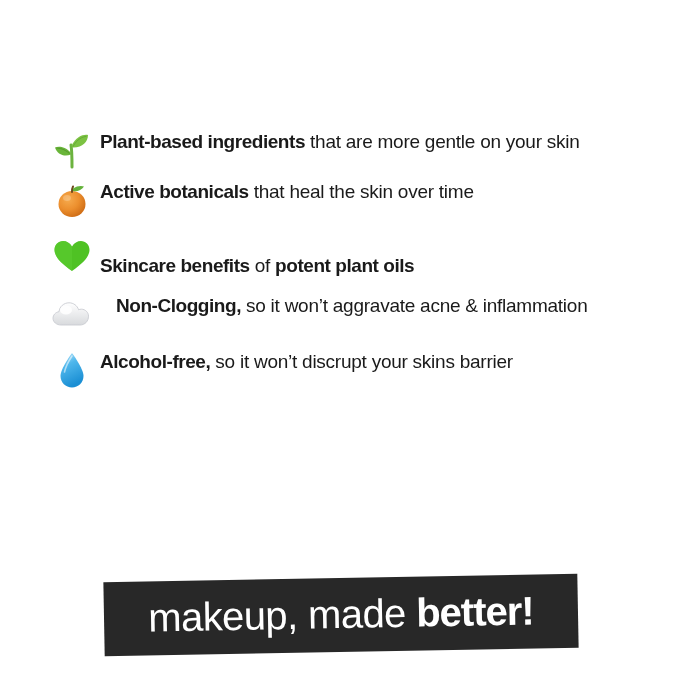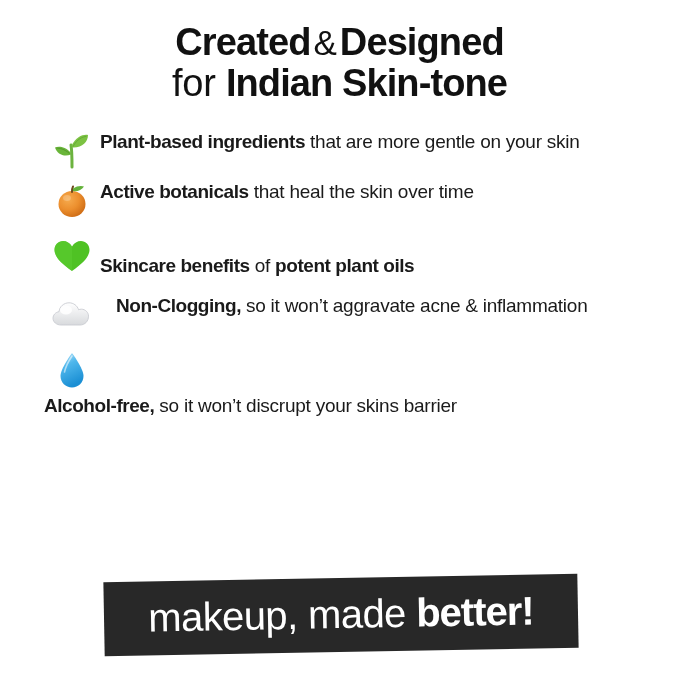--- a/index.html
+++ b/index.html
@@ -91,21 +91,21 @@
     font-weight: 700;
     letter-spacing: -0.45px;
   }
 
   
   .bullet.r1 { margin-bottom: 6px; }
   .bullet.r2 { margin-bottom: 12px; }
   .bullet.r3 { margin-bottom: 14px; align-items: flex-end; }
   .bullet.r4 { margin-bottom: 12px; gap: 16px; }
   .bullet.r5 { margin-bottom: 8px; }
-  .bullet.r6 { margin-bottom: 0; flex-direction: column; }
+  .bullet.r6 { margin-bottom: 0; }
 
   .bullet.two-line .bullet-icon { align-items: center; }
 
   
   .banner-wrap {
     position: absolute;
     left: 104px;
     top: 578px;
     width: 474px;
     height: 74px;
@@ -133,24 +133,20 @@
   .banner-text .bb {
     font-weight: 700;
     letter-spacing: -1px;
   }
 </style>
 </head>
 <body>
 
 <div class="poster">
 
-  <div class="heading">
-    <span class="heading-line"><span class="hd-bold">Created</span><span class="hd-amp">&amp;</span><span class="hd-bold">Designed</span></span>
-    <span class="heading-line"><span class="hd-light">for</span>&nbsp;<span class="hd-bold">Indian Skin-tone</span></span>
-  </div>
 
   <div class="bullets">
 
     <div class="bullet r1 two-line">
       <span class="bullet-icon">
         <svg width="42" height="42" viewBox="0 0 42 42">
           <path d="M21 38 C21 30 21 22 20 16" stroke="#6cb33f" stroke-width="3" fill="none" stroke-linecap="round"></path>
           <path d="M20.5 17 C25 7 33 5 37 6 C37 13 31 19 21.5 18.5 Z" fill="#7cc242"></path>
           <path d="M22 17.6 C26 10 31.5 7.8 35.5 7.3" stroke="#5fa436" stroke-width="1" fill="none" opacity="0.8"></path>
           <path d="M19.5 23.5 C14 17 7 17 4 18.5 C6 25 13 28.5 20 25.5 Z" fill="#69b539"></path>

